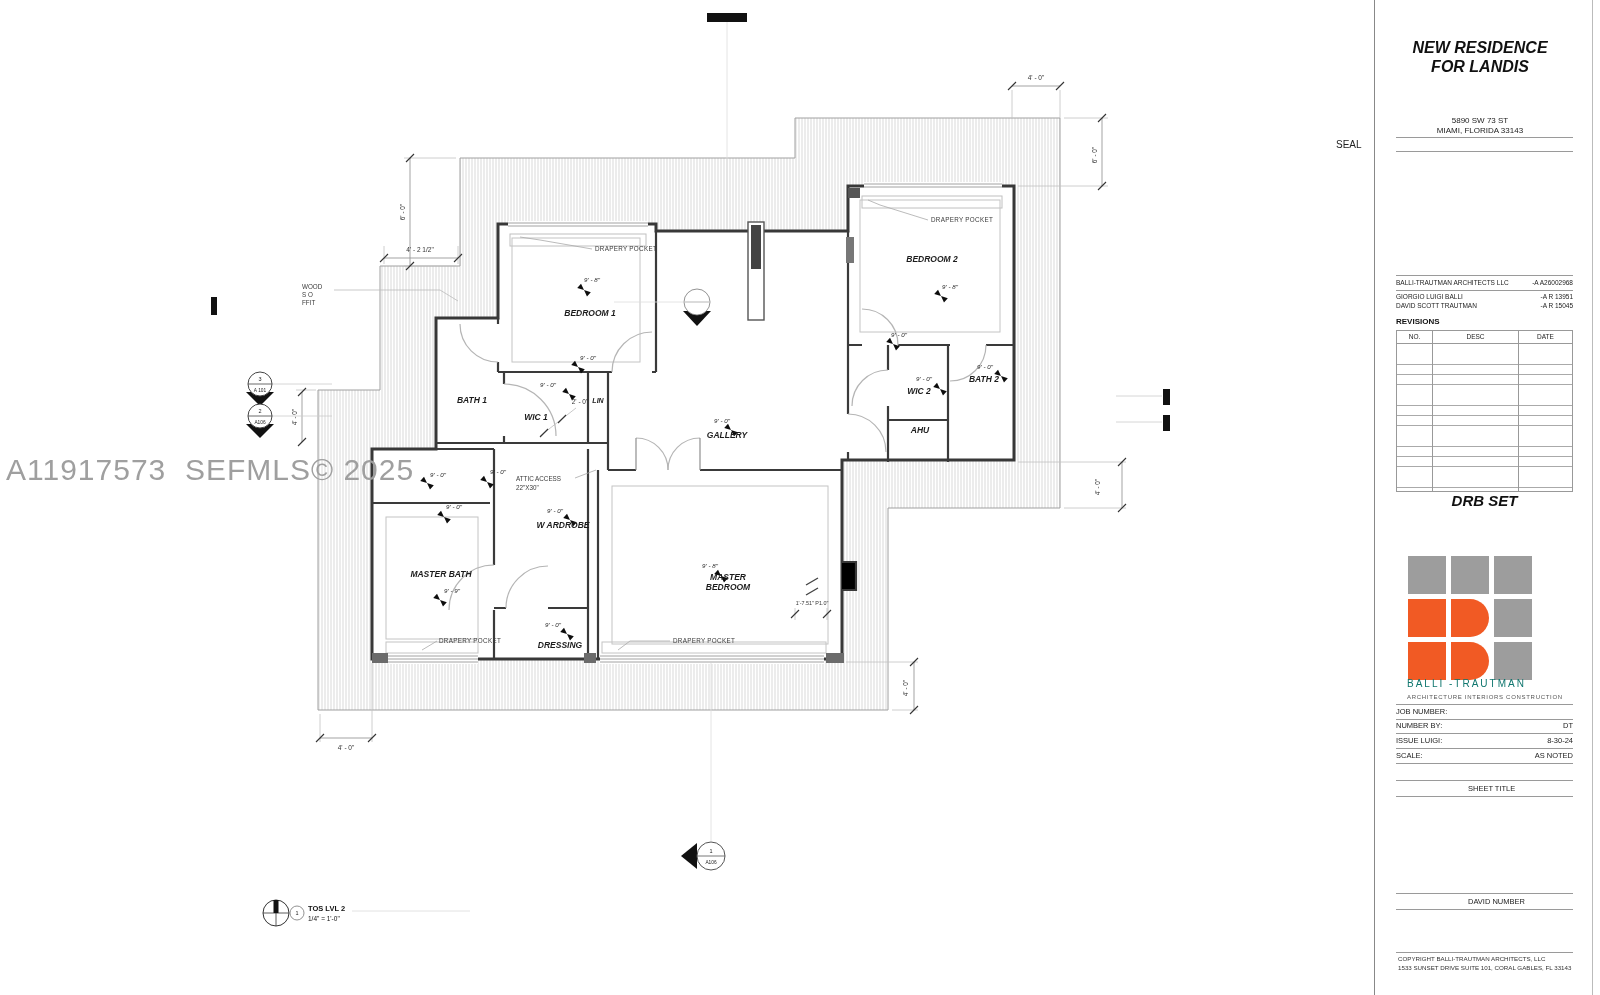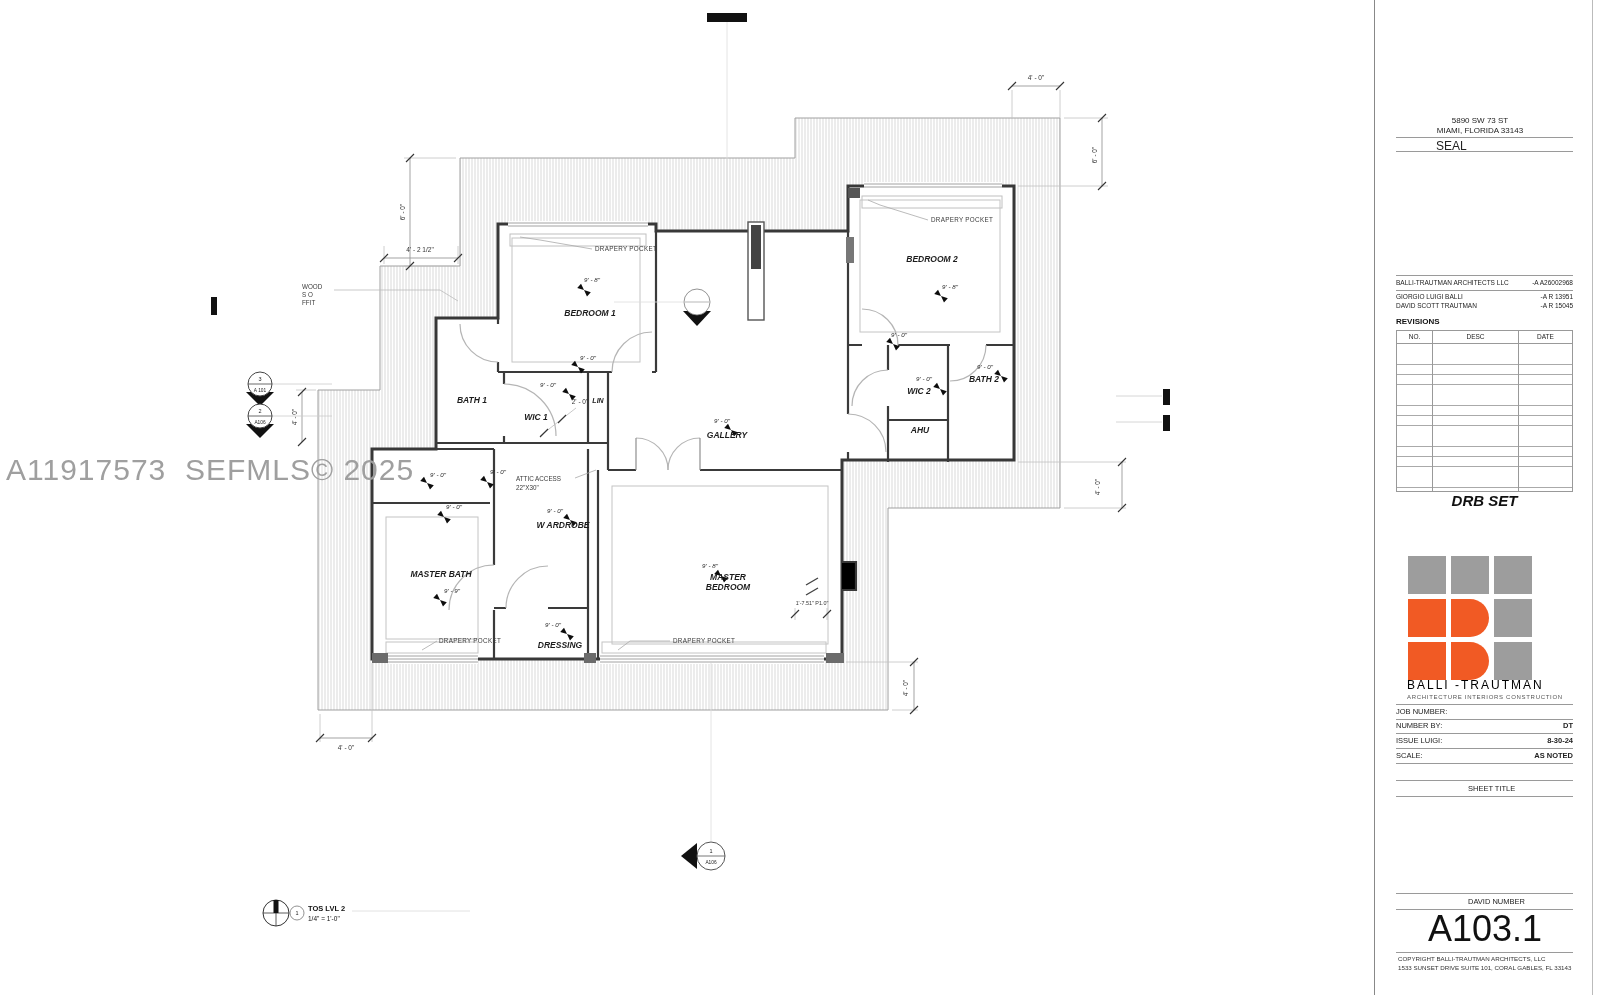--- a/index.html
+++ b/index.html
@@ -21,21 +21,21 @@
   
   .watermark{position:absolute;left:6px;top:453px;font-size:30px;color:#9f9f9f;
              letter-spacing:1px;white-space:pre;}
   
   .tbl{position:absolute;background:#888;width:1px;top:0;height:995px;}
   .hr{position:absolute;height:1px;background:#9a9a9a;left:1396px;width:177px;}
   .tb-title{position:absolute;left:1382px;top:38px;width:196px;text-align:center;
             font-size:16px;font-weight:bold;font-style:italic;line-height:19px;color:#111;}
   .tb-addr{position:absolute;left:1382px;top:116px;width:196px;text-align:center;
            font-size:8px;line-height:10px;color:#222;}
-  .tb-seal{position:absolute;left:1436px;top:139px;font-size:12px;color:#222;}
+  .tb-seal{position:absolute;left:1336px;top:139px;font-size:10px;color:#222;}
   .firm-row{position:absolute;left:1396px;width:177px;font-size:6.5px;color:#222;}
   .firm-row .lic{float:right;}
   .rev-label{position:absolute;left:1396px;top:317px;font-size:8px;font-weight:bold;
              color:#111;}
   .rev-table{position:absolute;left:1396px;top:330px;width:177px;height:162px;
              border:1px solid #999;box-sizing:border-box;}
   .rev-head{height:12px;border-bottom:1px solid #999;display:flex;font-size:6.5px;color:#222;}
   .rev-head span{display:block;text-align:center;line-height:12px;}
   .rev-head .c1{width:36px;border-right:1px solid #999;box-sizing:border-box;}
   .rev-head .c2{width:86px;border-right:1px solid #999;box-sizing:border-box;}
@@ -44,26 +44,26 @@
      background:repeating-linear-gradient(to bottom,transparent 0,transparent 9.6px,#aaa 9.6px,#aaa 10.25px);}
   .rev-v{position:absolute;top:0;width:1px;height:100%;background:#999;}
   .drb{position:absolute;left:1396px;top:492px;width:177px;text-align:center;
        font-size:15px;font-weight:bold;font-style:italic;color:#111;}
   .logo-grid{position:absolute;left:1408px;top:556px;display:grid;
              grid-template-columns:repeat(3,38px);grid-auto-rows:38px;gap:5px;}
   .lc{width:38px;height:38px;}
   .lc.g{background:#9d9d9d;}
   .lc.o{background:#f15a24;}
   .lc.d{background:#f15a24;border-radius:0 38px 38px 0;}
-  .logo-name{position:absolute;left:1407px;top:678px;font-size:12px;letter-spacing:2px;
-             color:#000000;font-weight:400;}
+  .logo-name{position:absolute;left:1407px;top:678px;font-size:10px;letter-spacing:2px;
+             color:#0f766e;font-weight:400;}
   .logo-tag{position:absolute;left:1407px;top:694px;font-size:6px;letter-spacing:.7px;color:#555;}
   .job-row{position:absolute;left:1396px;width:177px;height:14px;border-bottom:1px solid #999;
            font-size:7.5px;color:#222;line-height:13px;}
-  .job-row .v{float:right;font-weight:bold;}
+  .job-row .v{float:right;}
   .tb-label{position:absolute;left:1468px;font-size:7.5px;color:#222;}
   .tb-sheet-title{position:absolute;left:1390px;top:814px;width:190px;text-align:center;
                   font-size:19px;line-height:22px;color:#111;}
   .tb-sheet-num{position:absolute;left:1390px;top:908px;width:190px;text-align:center;
                 font-size:36px;color:#111;}
   .tb-copy{position:absolute;left:1398px;top:955px;font-size:6.2px;line-height:8.5px;color:#333;}
 </style>
 </head>
 <body>
 
@@ -344,20 +344,24 @@
       <text class="lg1" x="308" y="911" text-anchor="start">TOS LVL 2</text>
       <text class="lg2" x="308" y="921" text-anchor="start">1/4" = 1'-0"</text>
     </g>
   </svg>
 
   <div class="watermark">A11917573  SEFMLS© 2025</div>
 
   <div class="tbl" style="left:1374px"></div>
   <div class="tbl" style="left:1592px;background:#bbb"></div>
 
+  <div class="tb-title">
+    <div>NEW RESIDENCE</div>
+    <div>FOR LANDIS</div>
+  </div>
 
   <div class="tb-addr">
     <div>5890 SW 73 ST</div>
     <div>MIAMI, FLORIDA 33143</div>
   </div>
 
   <div class="hr" style="top:137px"></div>
   <div class="tb-seal">SEAL</div>
   <div class="hr" style="top:151px"></div>
 
@@ -424,21 +428,20 @@
 
   <div class="hr" style="top:780px"></div>
   <div class="tb-label" style="top:784px">SHEET TITLE</div>
   <div class="hr" style="top:796px"></div>
 
 
   <div class="hr" style="top:893px"></div>
   <div class="tb-label" style="top:897px">DAVID NUMBER</div>
   <div class="hr" style="top:909px"></div>
 
-  <div class="tb-sheet-num">A103.1</div>
 
   <div class="hr" style="top:952px"></div>
   <div class="tb-copy">
     <div>COPYRIGHT BALLI-TRAUTMAN ARCHITECTS, LLC</div>
     <div>1533 SUNSET DRIVE SUITE 101, CORAL GABLES, FL 33143</div>
   </div>
 
 </div>
 
 </body></html>

